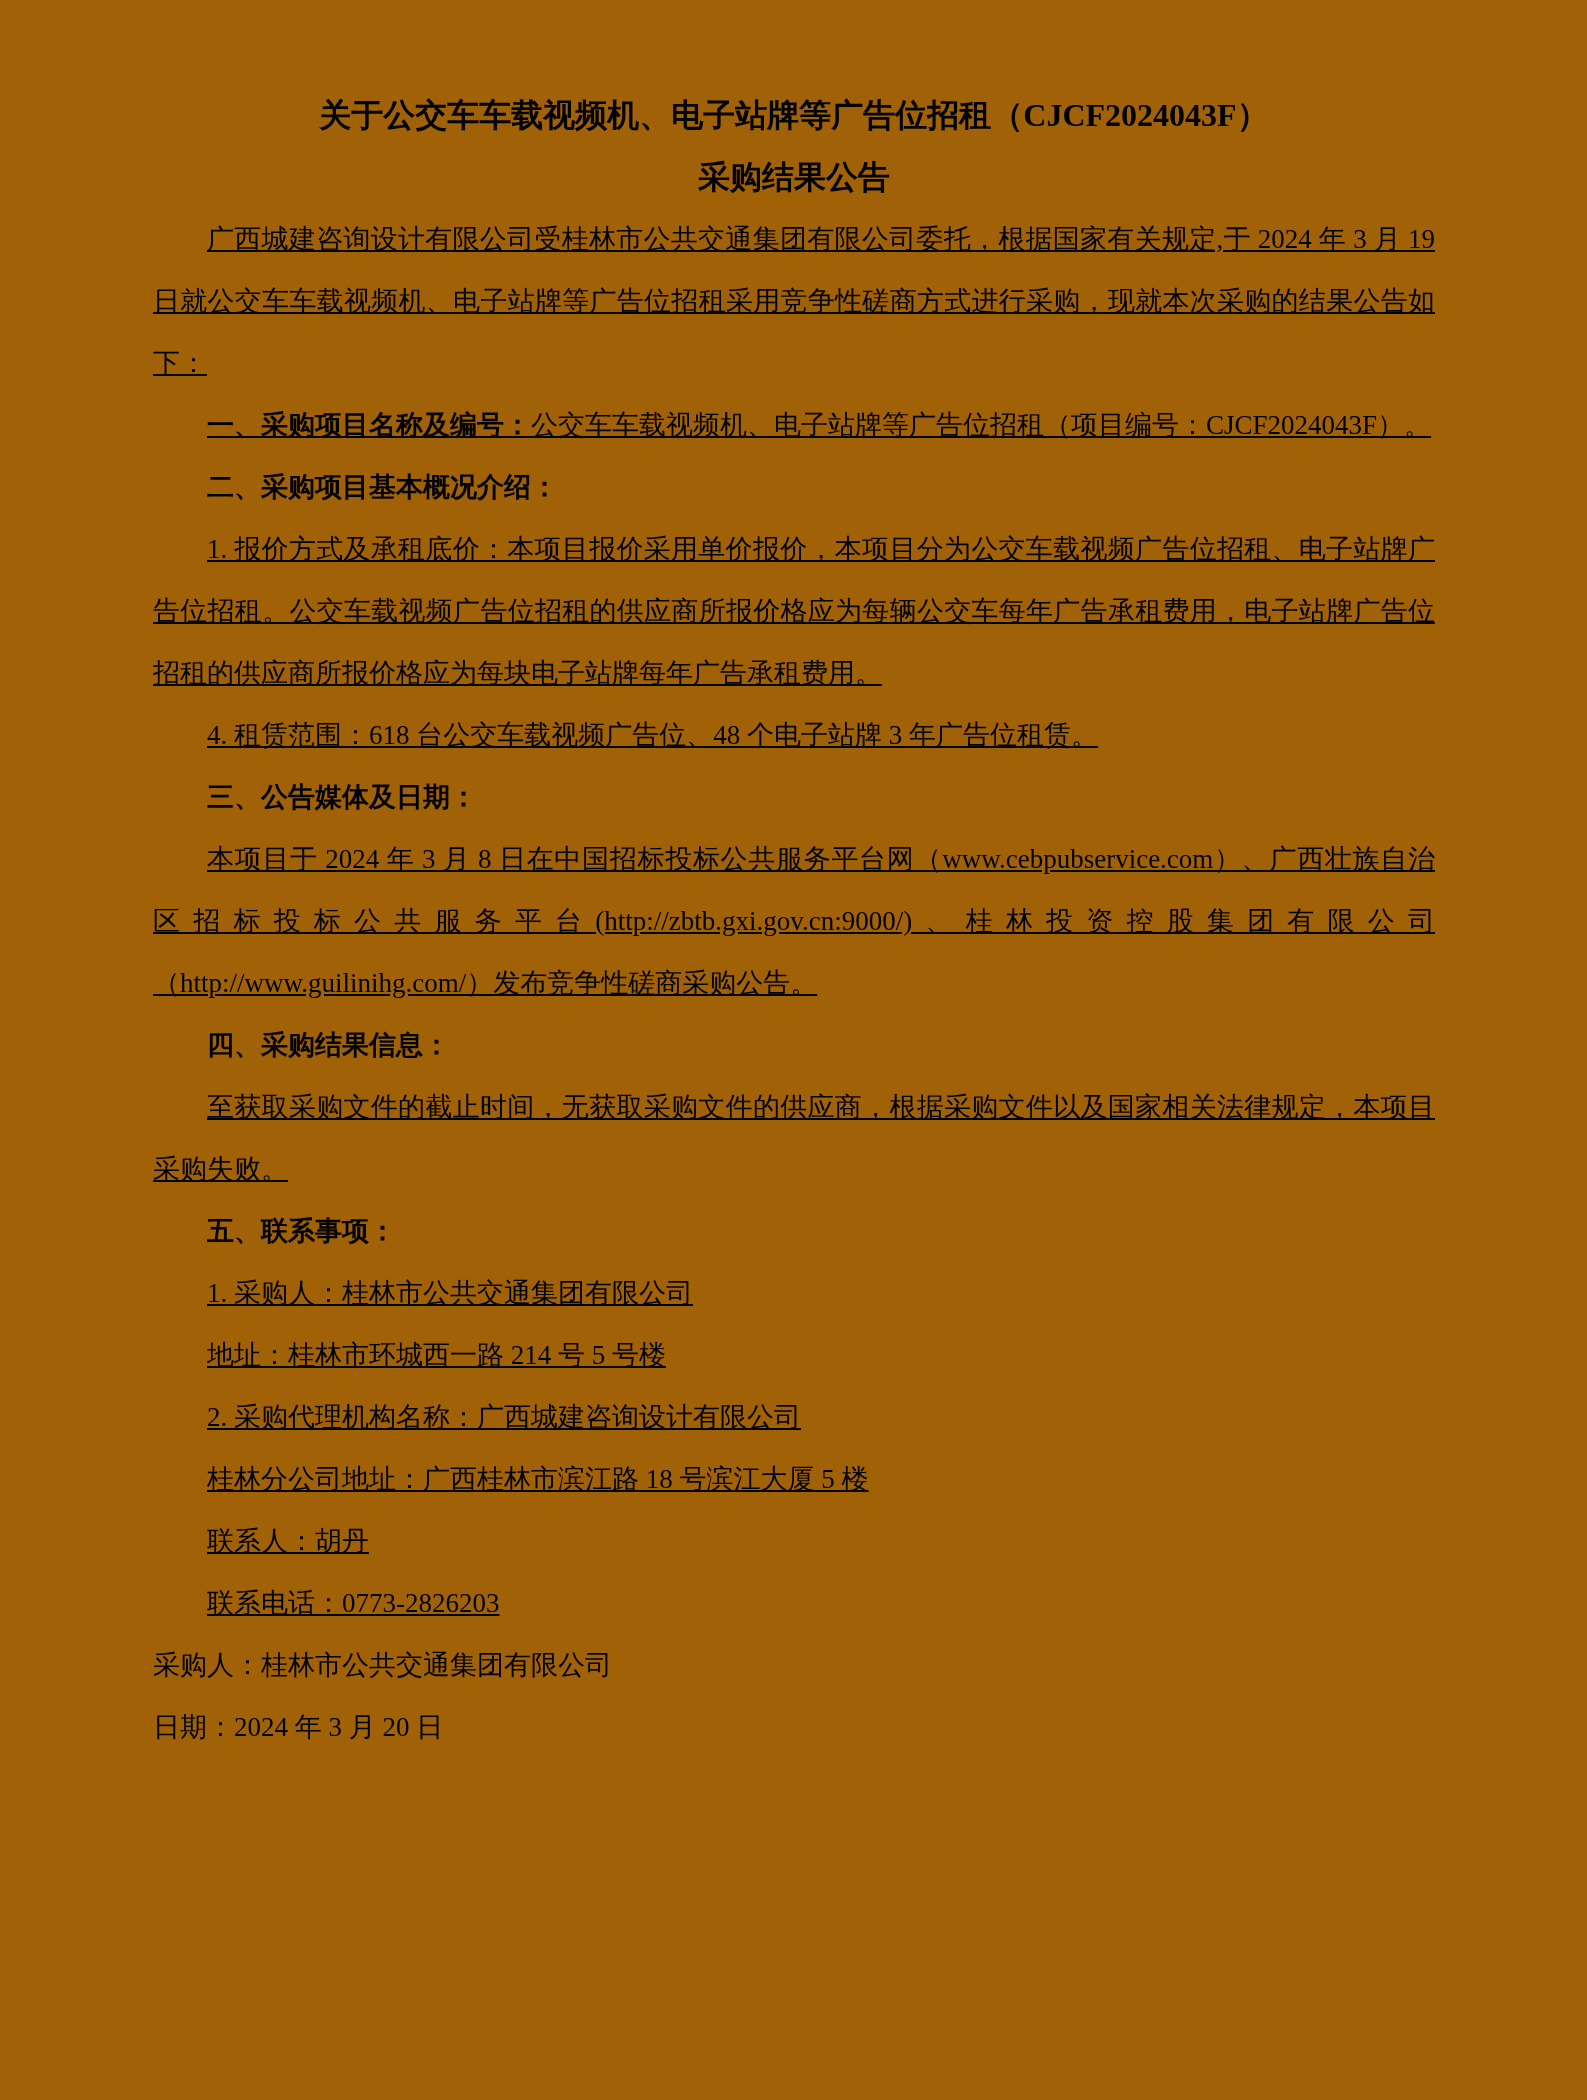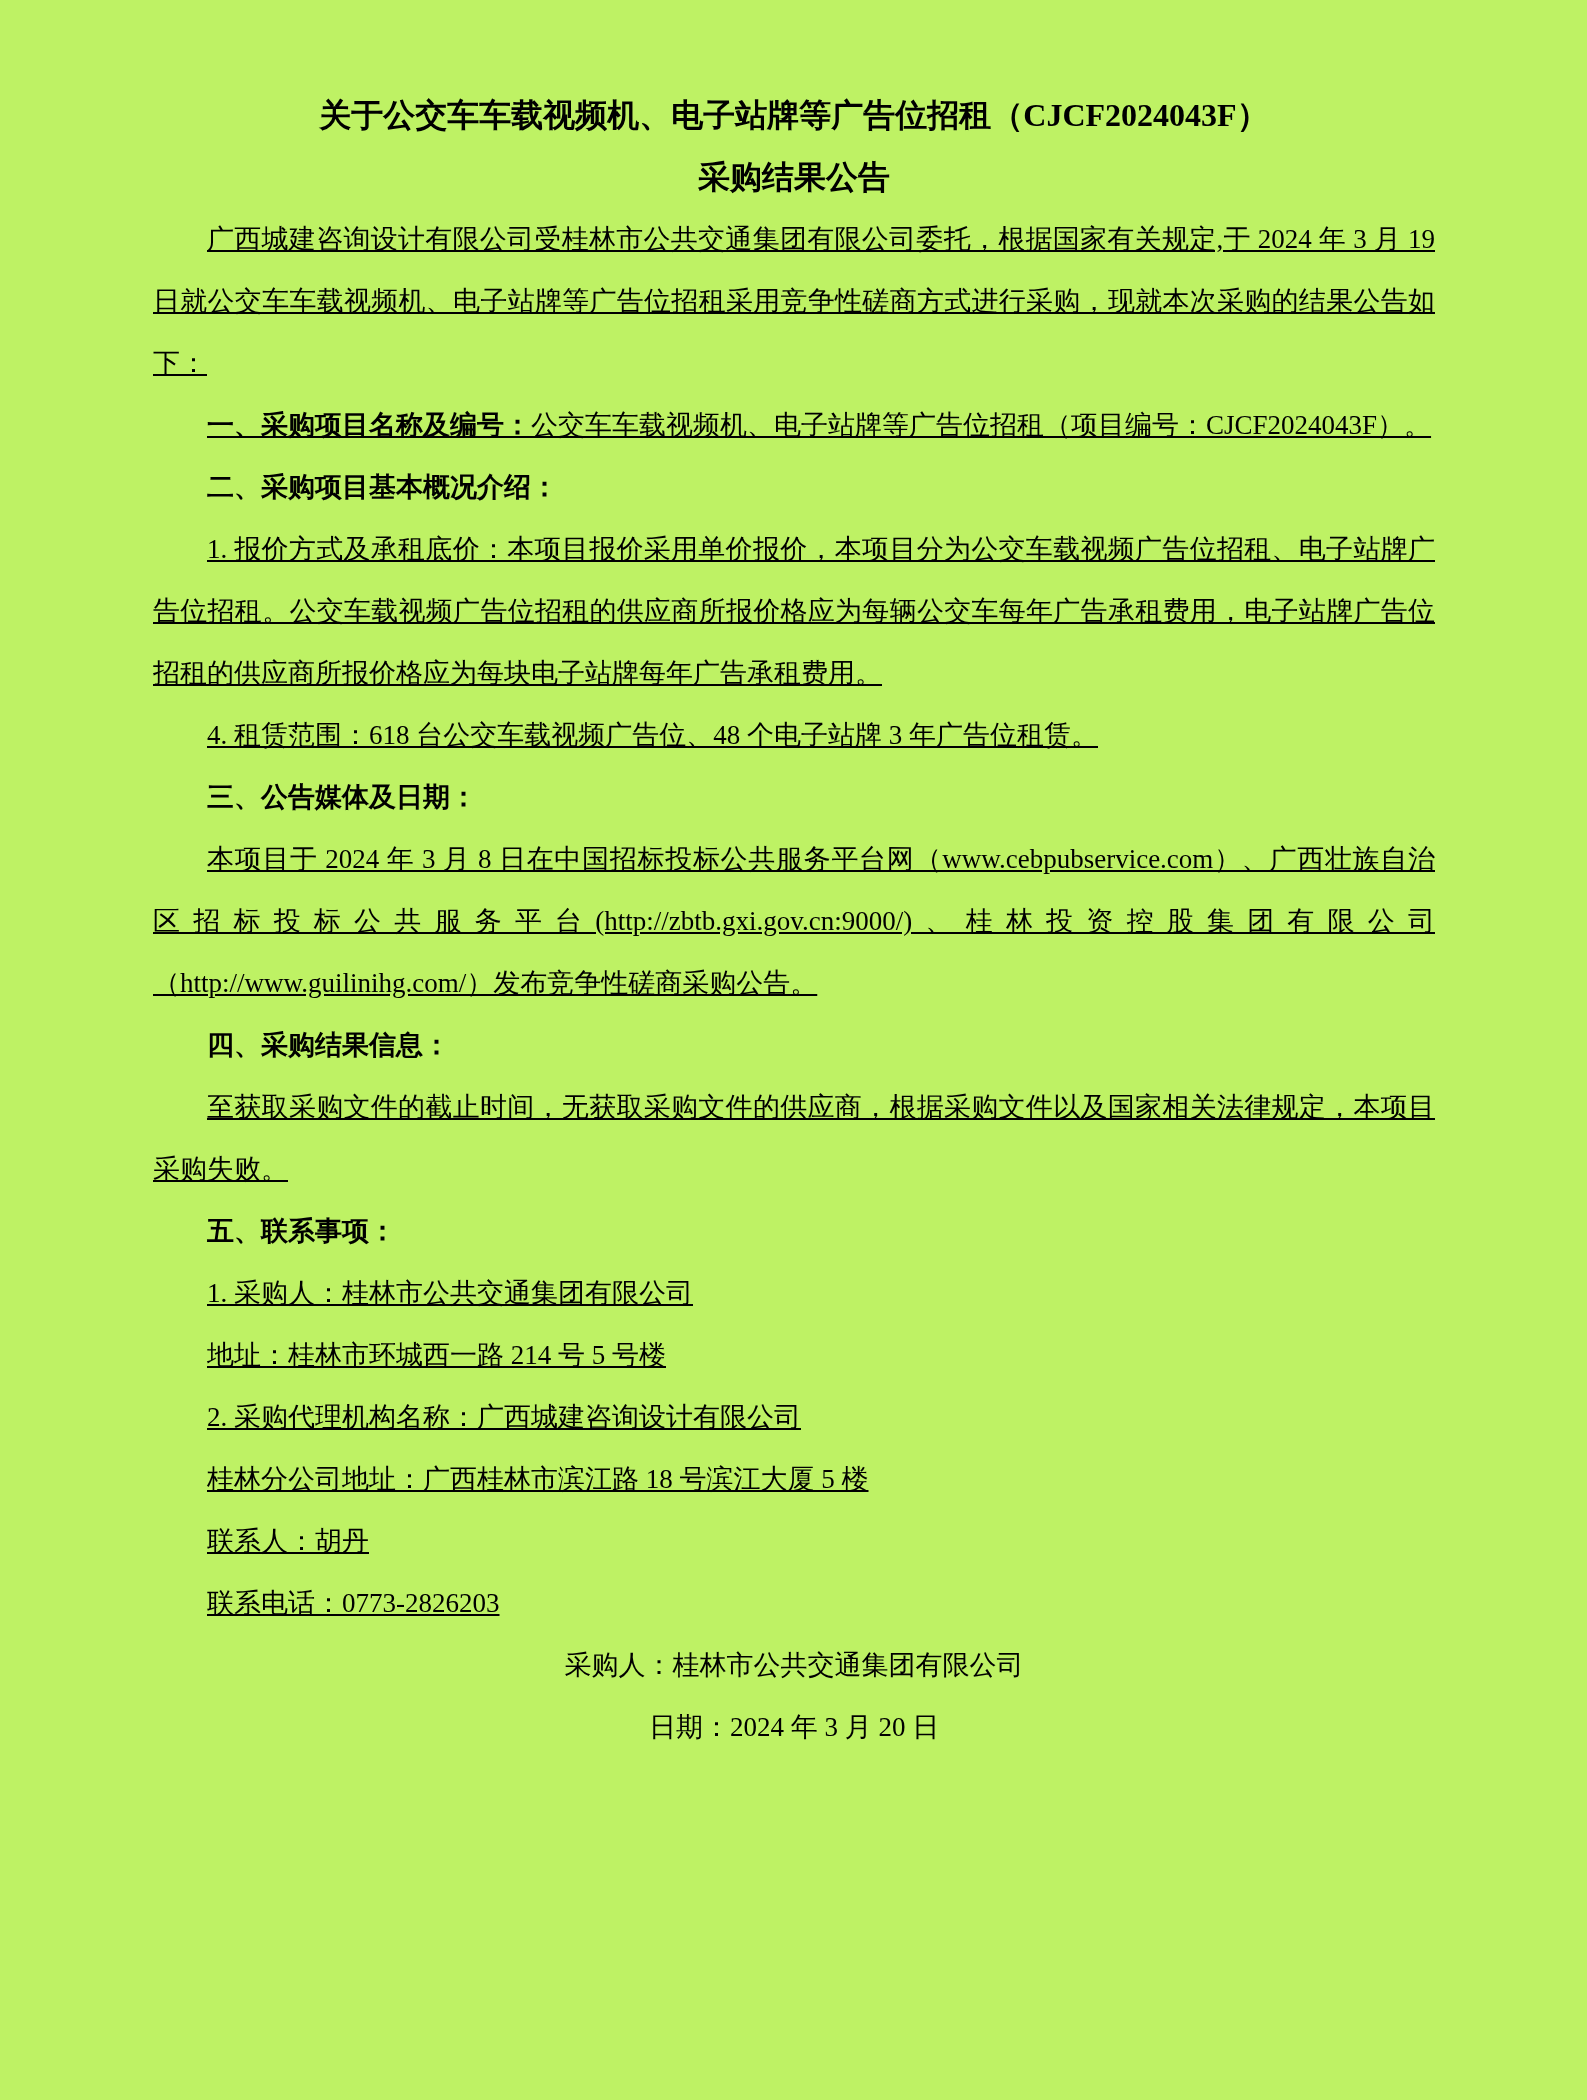--- a/index.html
+++ b/index.html
@@ -5,21 +5,21 @@
 <style>
   html, body {
     margin: 0;
     padding: 0;
     background: #ffffff;
   }
   .page {
     position: relative;
     width: 1587px;
     height: 2100px;
-    background: #bef264;
+    background: #a16207;
     box-sizing: border-box;
     padding: 84px 152px 0 153px;
     font-family: "Liberation Serif", "DejaVu Serif", serif;
     font-size: 27px;
     line-height: 62px;
     color: #000000;
     overflow: hidden;
   }
   .doc-title,
   .doc-subtitle {
@@ -36,21 +36,21 @@
     text-decoration: underline;
   }
   p.heading {
     margin: 0;
     text-align: justify;
     text-indent: 2em;
     font-weight: 700;
   }
   p.sig {
     margin: 0;
-    text-align: center;
+    text-align: left;
     text-indent: 0;
   }
   b.inline-label {
     font-weight: 700;
   }
 </style>
 </head>
 <body>
 
 <div class="page">

